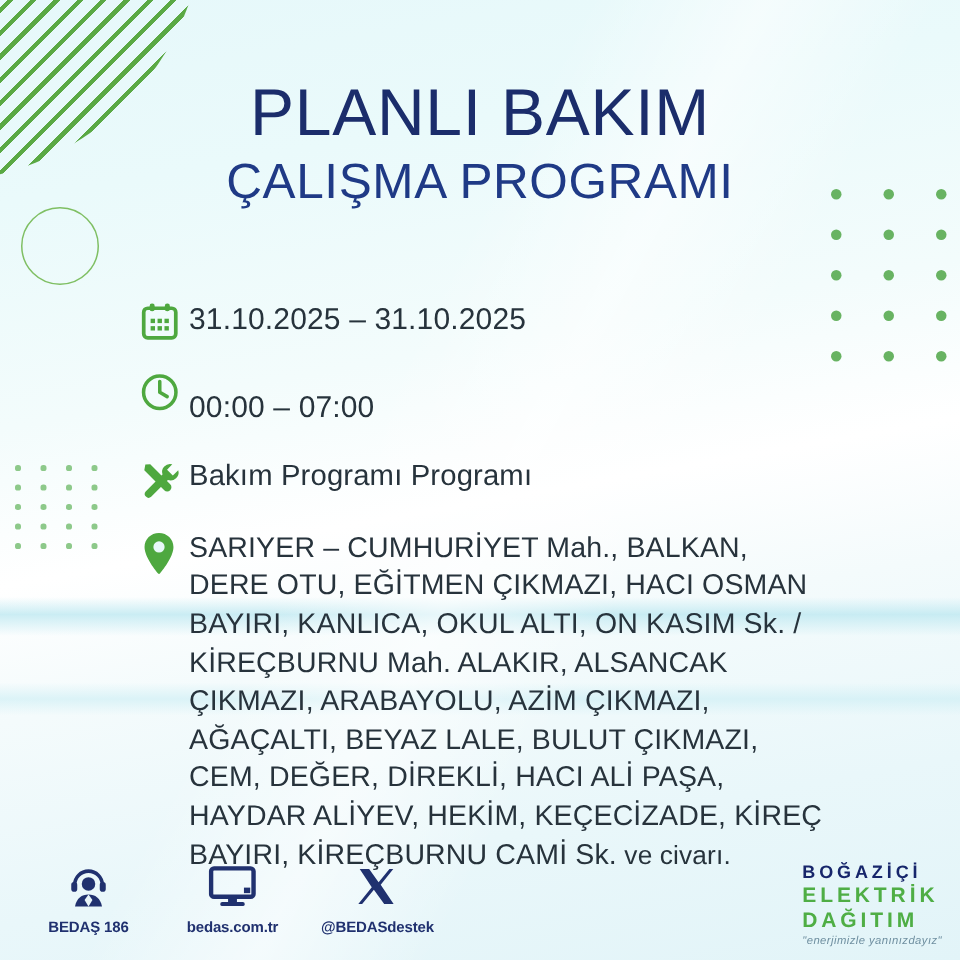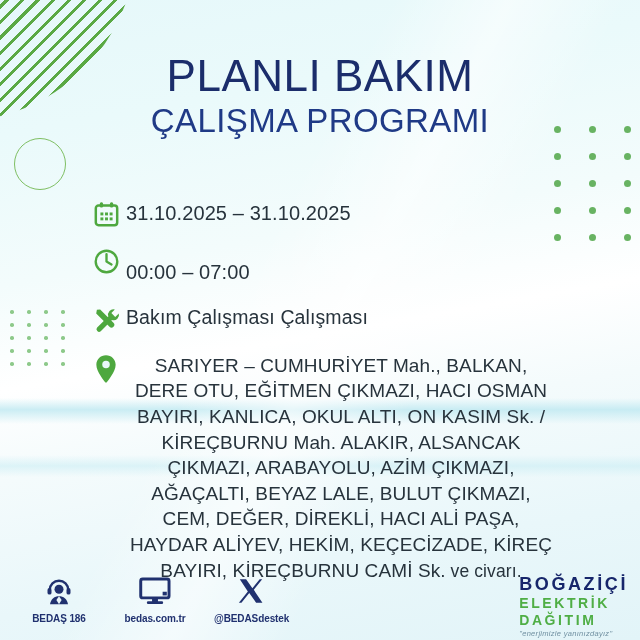--- a/index.html
+++ b/index.html
@@ -67,21 +67,21 @@
     font-size:44px; font-weight:normal; color:#1b2d6b; letter-spacing:0.5px;
     line-height:1.0;
   }
   #title-sub {
     font-size:33px; font-weight:normal; color:#1f3a86; letter-spacing:0.4px;
     margin-top:6px; line-height:1.05;
   }
 
   
   #info { position:absolute; left:86px; top:200px; right:16px; }
-  .row { display:flex; align-items:flex-start; margin-bottom:19px;text-align:center; }
+  .row { display:flex; align-items:flex-start; margin-bottom:19px; }
   .row .ic { width:40px; flex:0 0 40px; display:flex; justify-content:center; padding-top:1px; }
   .row .tx {
     font-size:19.5px; color:#27333c; line-height:1.33; letter-spacing:0.1px;
   }
   #row-date .tx { font-size:20px; }
   #row-time .tx { font-size:20px;margin-top:12px; }
   #row-type .tx { font-size:19.5px; }
   #row-addr { margin-bottom:0; }
   #row-addr .tx { font-size:19px; line-height:1.35; max-width:430px; }
   #addr-tail { font-size:17.5px; }
@@ -89,21 +89,21 @@
   
   #footer { position:absolute; left:0; right:0; bottom:0; height:72px; }
   #footer-items { position:absolute; left:22px; top:6px; display:flex; gap:22px; }
   .fitem { width:74px; text-align:center; }
   .fitem .fic { height:34px; display:flex; align-items:center; justify-content:center; }
   .fitem .flb {
     margin-top:19px; font-size:10px; color:#20316f; font-weight:bold; letter-spacing:-0.1px;
     white-space:nowrap;
   }
   #logo { position:absolute; right:12px; top:6px; text-align:left; }
-  #logo .l1 { font-size:18px; font-weight:bold; color:#17266b; letter-spacing:2.6px; line-height:1.18;text-align:right; }
+  #logo .l1 { font-size:12px; font-weight:bold; color:#17266b; letter-spacing:2.6px; line-height:1.18; }
   #logo .l2 { font-size:14px; font-weight:bold; color:#4fae45; letter-spacing:2.6px; line-height:1.18; }
   #logo .l3 { font-size:14px; font-weight:bold; color:#4fae45; letter-spacing:2.6px; line-height:1.18; }
   #logo .lt { font-size:7.5px; color:#6f8fa0; font-style:italic; letter-spacing:0.3px; margin-top:1px; }
 </style>
 </head>
 <body>
 
 <div id="bg">
   <div id="bg-band1"></div>
   <div id="bg-band2"></div>
@@ -190,21 +190,21 @@
   </div>
 
   <div class="row" id="row-type">
     <span class="ic">
       <svg width="28" height="28" viewBox="0 0 24 24">
         <path d="M4.2 3.2 L7.0 3.0 L18.4 14.4 A2.4 2.4 0 0 1 15.0 17.8 L3.6 6.4 Z" fill="#4ea83f"></path>
         <path d="M19.6 3.0 a4.6 4.6 0 0 0 -5.6 5.9 L4.4 18.5 a2.2 2.2 0 0 0 3.1 3.1 L17.1 12
                  a4.6 4.6 0 0 0 5.9 -5.6 L19.9 9.4 L16.6 6.1 Z" fill="#4ea83f"></path>
       </svg>
     </span>
-    <span class="tx">Bakım Çalışması Çalışması</span>
+    <span class="tx">Bakım Programı Programı</span>
   </div>
 
   <div class="row" id="row-addr">
     <span class="ic">
       <svg width="26" height="30" viewBox="0 0 24 28">
         <path d="M12 1.2 C6.9 1.2 3 5.1 3 10 c0 6.3 7.4 15.3 8.3 16.3 a0.9 0.9 0 0 0 1.4 0 C13.6 25.3 21 16.3 21 10 c0-4.9-3.9-8.8-9-8.8z" fill="#4ea83f"></path>
         <circle cx="12" cy="9.9" r="3.5" fill="#e8f8f9"></circle>
       </svg>
     </span>
     <span class="tx"><span>SARIYER –  CUMHURİYET Mah., BALKAN, DERE OTU, EĞİTMEN ÇIKMAZI, HACI OSMAN BAYIRI, KANLICA, OKUL ALTI, ON KASIM Sk. / KİREÇBURNU Mah. ALAKIR, ALSANCAK ÇIKMAZI, ARABAYOLU, AZİM ÇIKMAZI, AĞAÇALTI, BEYAZ LALE, BULUT ÇIKMAZI, CEM, DEĞER, DİREKLİ, HACI ALİ PAŞA, HAYDAR ALİYEV, HEKİM, KEÇECİZADE, KİREÇ BAYIRI, KİREÇBURNU CAMİ Sk.</span><span id="addr-tail"> ve civarı.</span></span>

